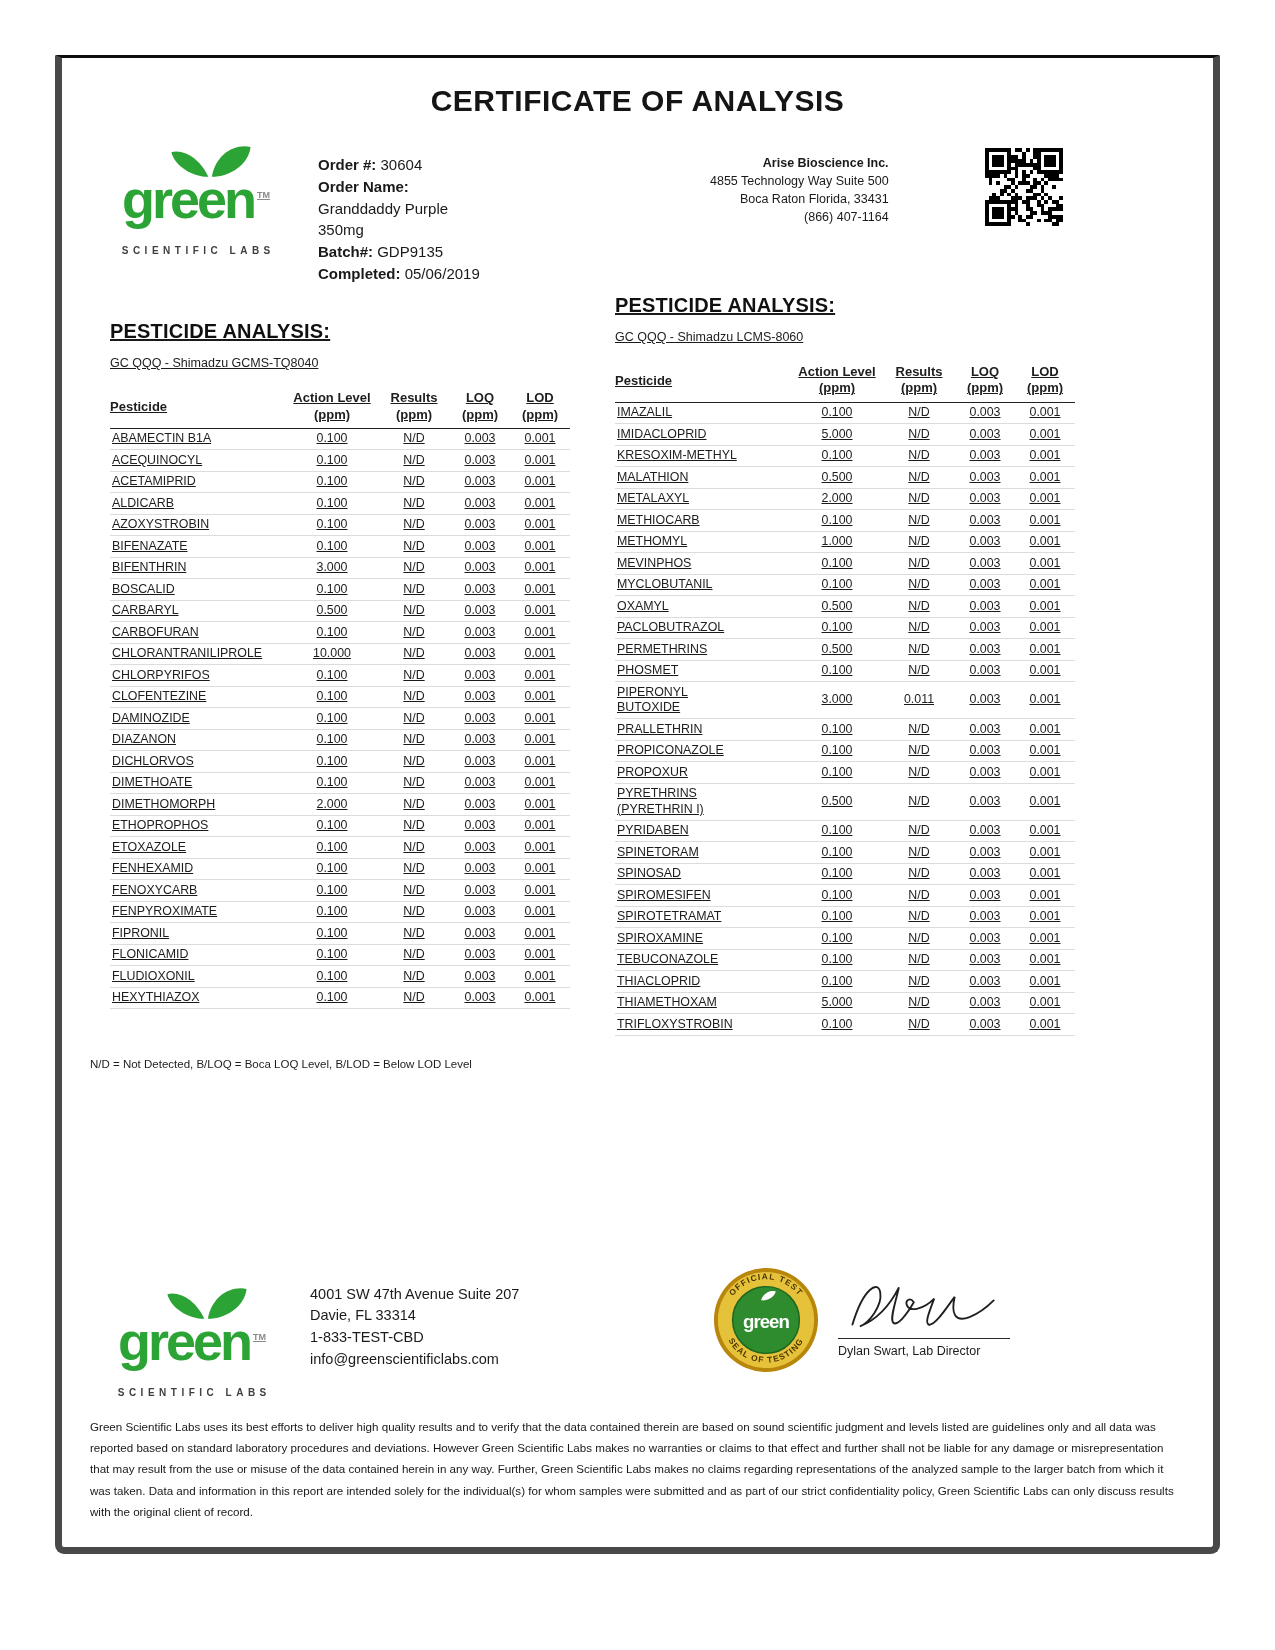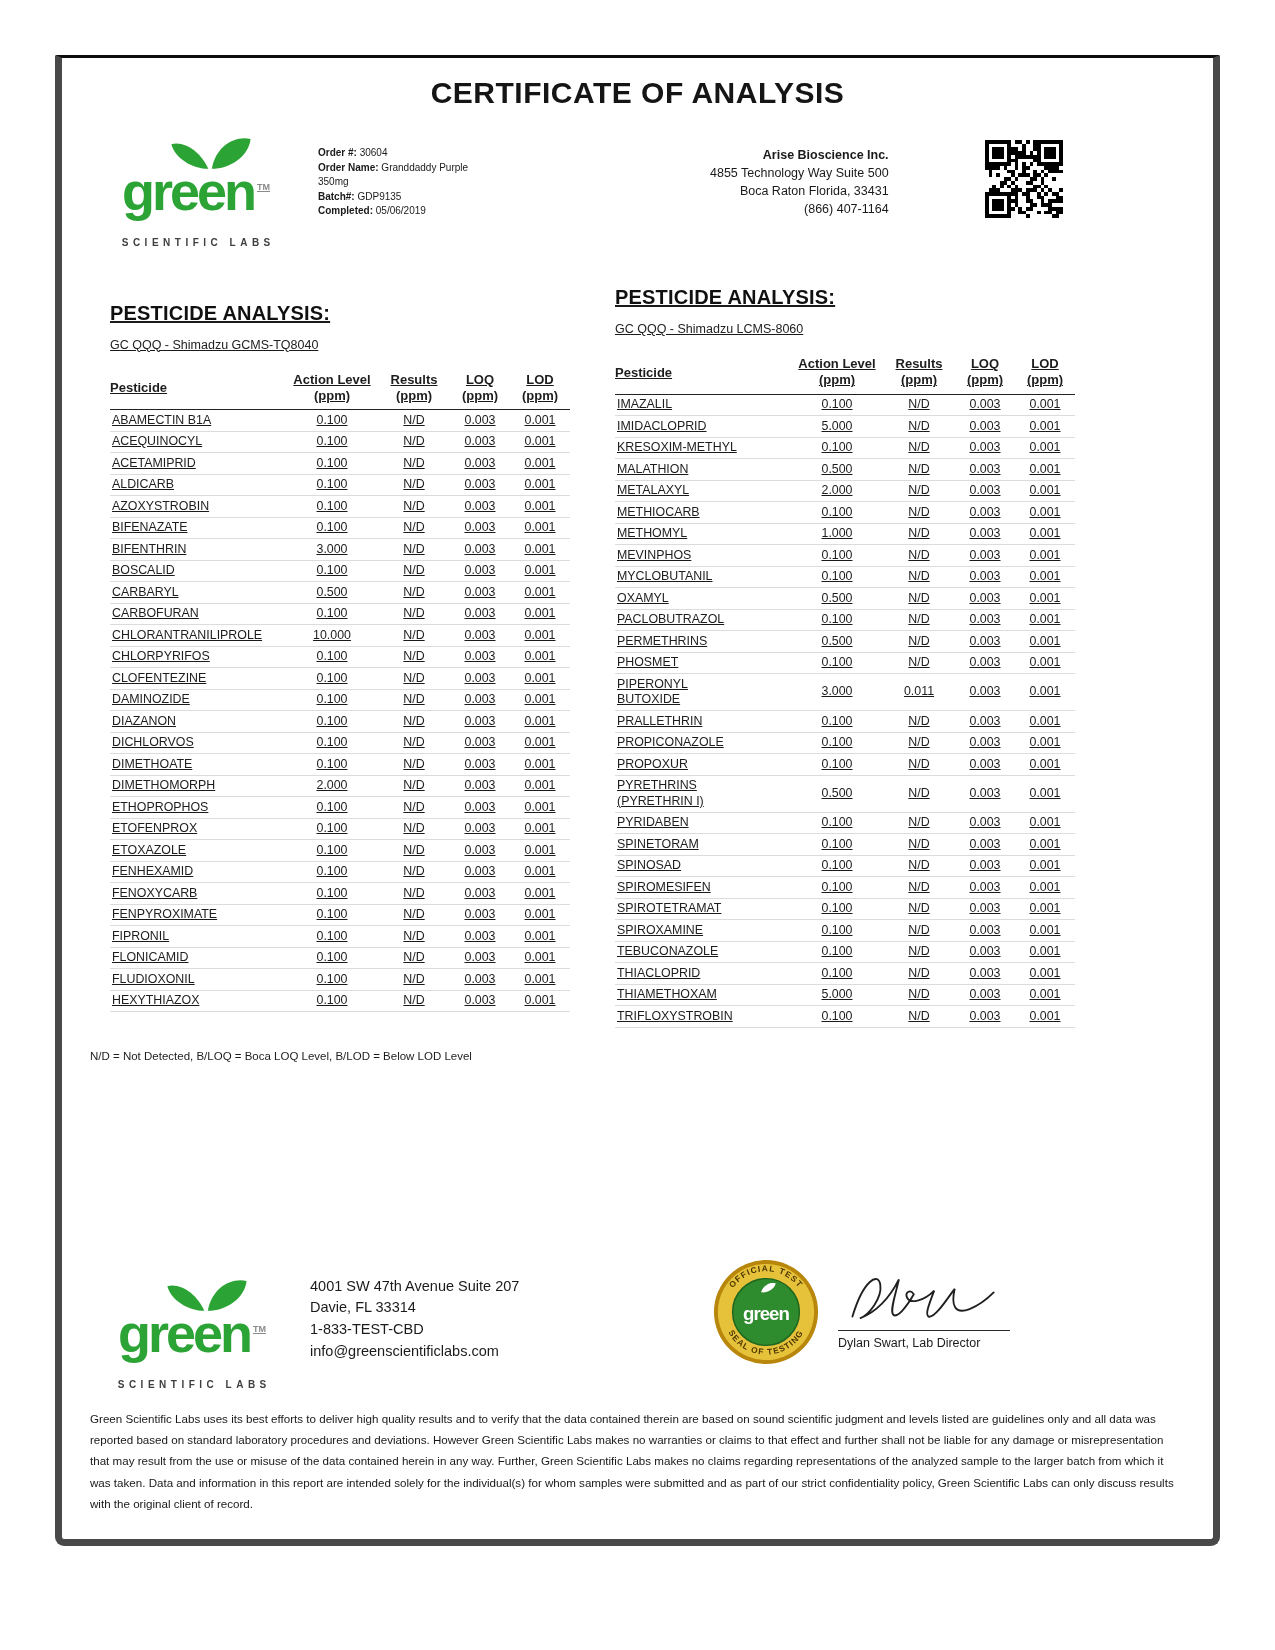--- a/index.html
+++ b/index.html
@@ -7,34 +7,34 @@
   html, body { background:#ffffff; }
   body { width:1275px; font-family:"Liberation Sans", sans-serif; color:#1a1a1a; }
 
   .page {
     width:1165px; margin:55px 55px 0; background:#fff;
     border-top:3px solid #0d0d0d;
     border-left:7px solid #494949;
     border-right:7px solid #494949;
     border-bottom:7px solid #494949;
     border-radius:2px 2px 9px 9px;
-    padding:12px 28px 24px;
+    padding:20px 28px 24px;
   }
 
   .coa-title { text-align:center; font-size:30px; font-weight:bold; letter-spacing:0.5px; color:#151515; margin-top:6px; }
 
   .coa-header { position:relative; height:134px; margin-top:24px; }
 
   .logo { position:absolute; left:10px; top:0; width:192px; text-align:center; padding-top:32px; }
   .leaves { position:absolute; top:0; left:50%; transform:translateX(-34%); width:88px; height:38px; fill:var(--brand-green); }
   .logo-word { font-size:54px; font-weight:bold; color:var(--brand-green); letter-spacing:-3px; line-height:0.95; }
   .logo-word .tm { font-size:9px; letter-spacing:0; color:#8a8a8a; vertical-align:20px; margin-left:3px; font-weight:bold;text-decoration:underline; }
   .logo-sub { font-size:10px; font-weight:bold; letter-spacing:4.5px; text-indent:4.5px; color:#3f3f3f; margin-top:20px; }
 
-  .order-info { position:absolute; left:228px; top:12px; width:174px; font-size:10px; line-height:1.45; }
+  .order-info { position:absolute; left:228px; top:12px; width:174px; font-size:15px; line-height:1.45; }
   .client-info { position:absolute; left:620px; top:12px; font-size:12.5px; line-height:1.45;text-align:right; }
   .client-name { font-weight:bold; }
 
   .qr { position:absolute; left:895px; top:6px; width:78px; height:78px;
         display:grid; grid-template-columns:repeat(21,1fr); grid-template-rows:repeat(21,1fr); background:#fff; }
   .qr .qm.d { background:#000; }
 
   .analysis { display:flex; gap:45px; padding-left:20px; margin-top:18px; align-items:center;text-decoration:underline; }
   .panel { width:460px; }
   .panel h2 { font-size:20px; font-weight:bold; color:#101010; letter-spacing:0.2px; }
@@ -703,27 +703,20 @@
               <td>0.001</td>
             </tr>
             <tr>
               <td>ETHOPROPHOS</td>
               <td>0.100</td>
               <td>N/D</td>
               <td>0.003</td>
               <td>0.001</td>
             </tr>
             <tr>
-              <td>ETOFENPROX</td>
-              <td>0.100</td>
-              <td>N/D</td>
-              <td>0.003</td>
-              <td>0.001</td>
-            </tr>
-            <tr>
               <td>ETOXAZOLE</td>
               <td>0.100</td>
               <td>N/D</td>
               <td>0.003</td>
               <td>0.001</td>
             </tr>
             <tr>
               <td>FENHEXAMID</td>
               <td>0.100</td>
               <td>N/D</td>

